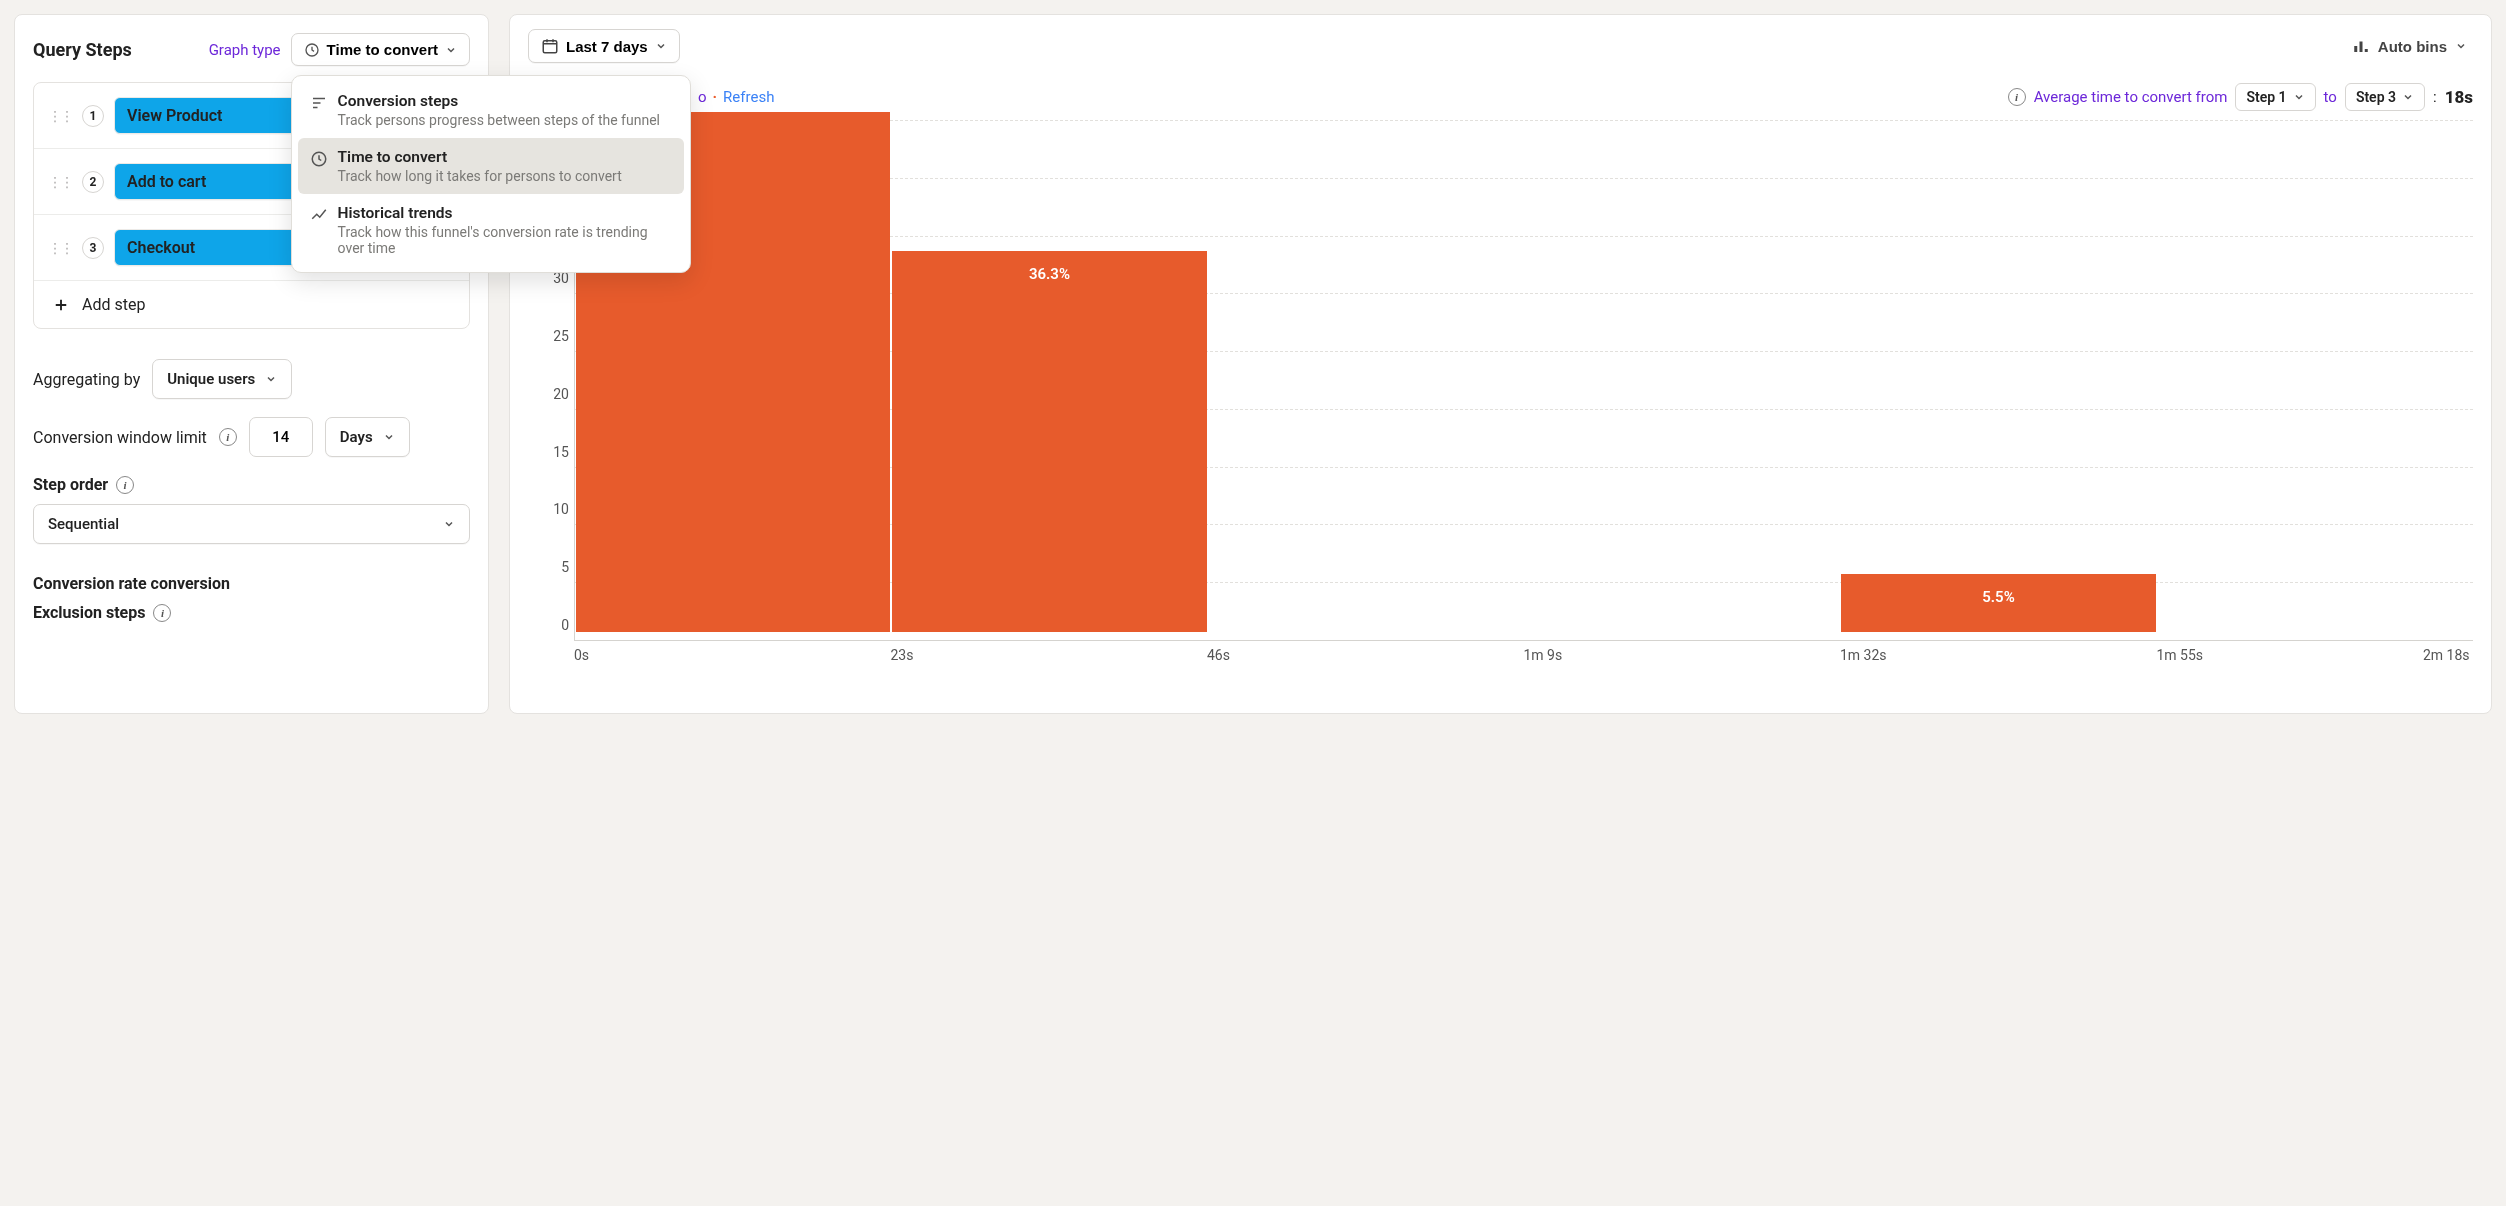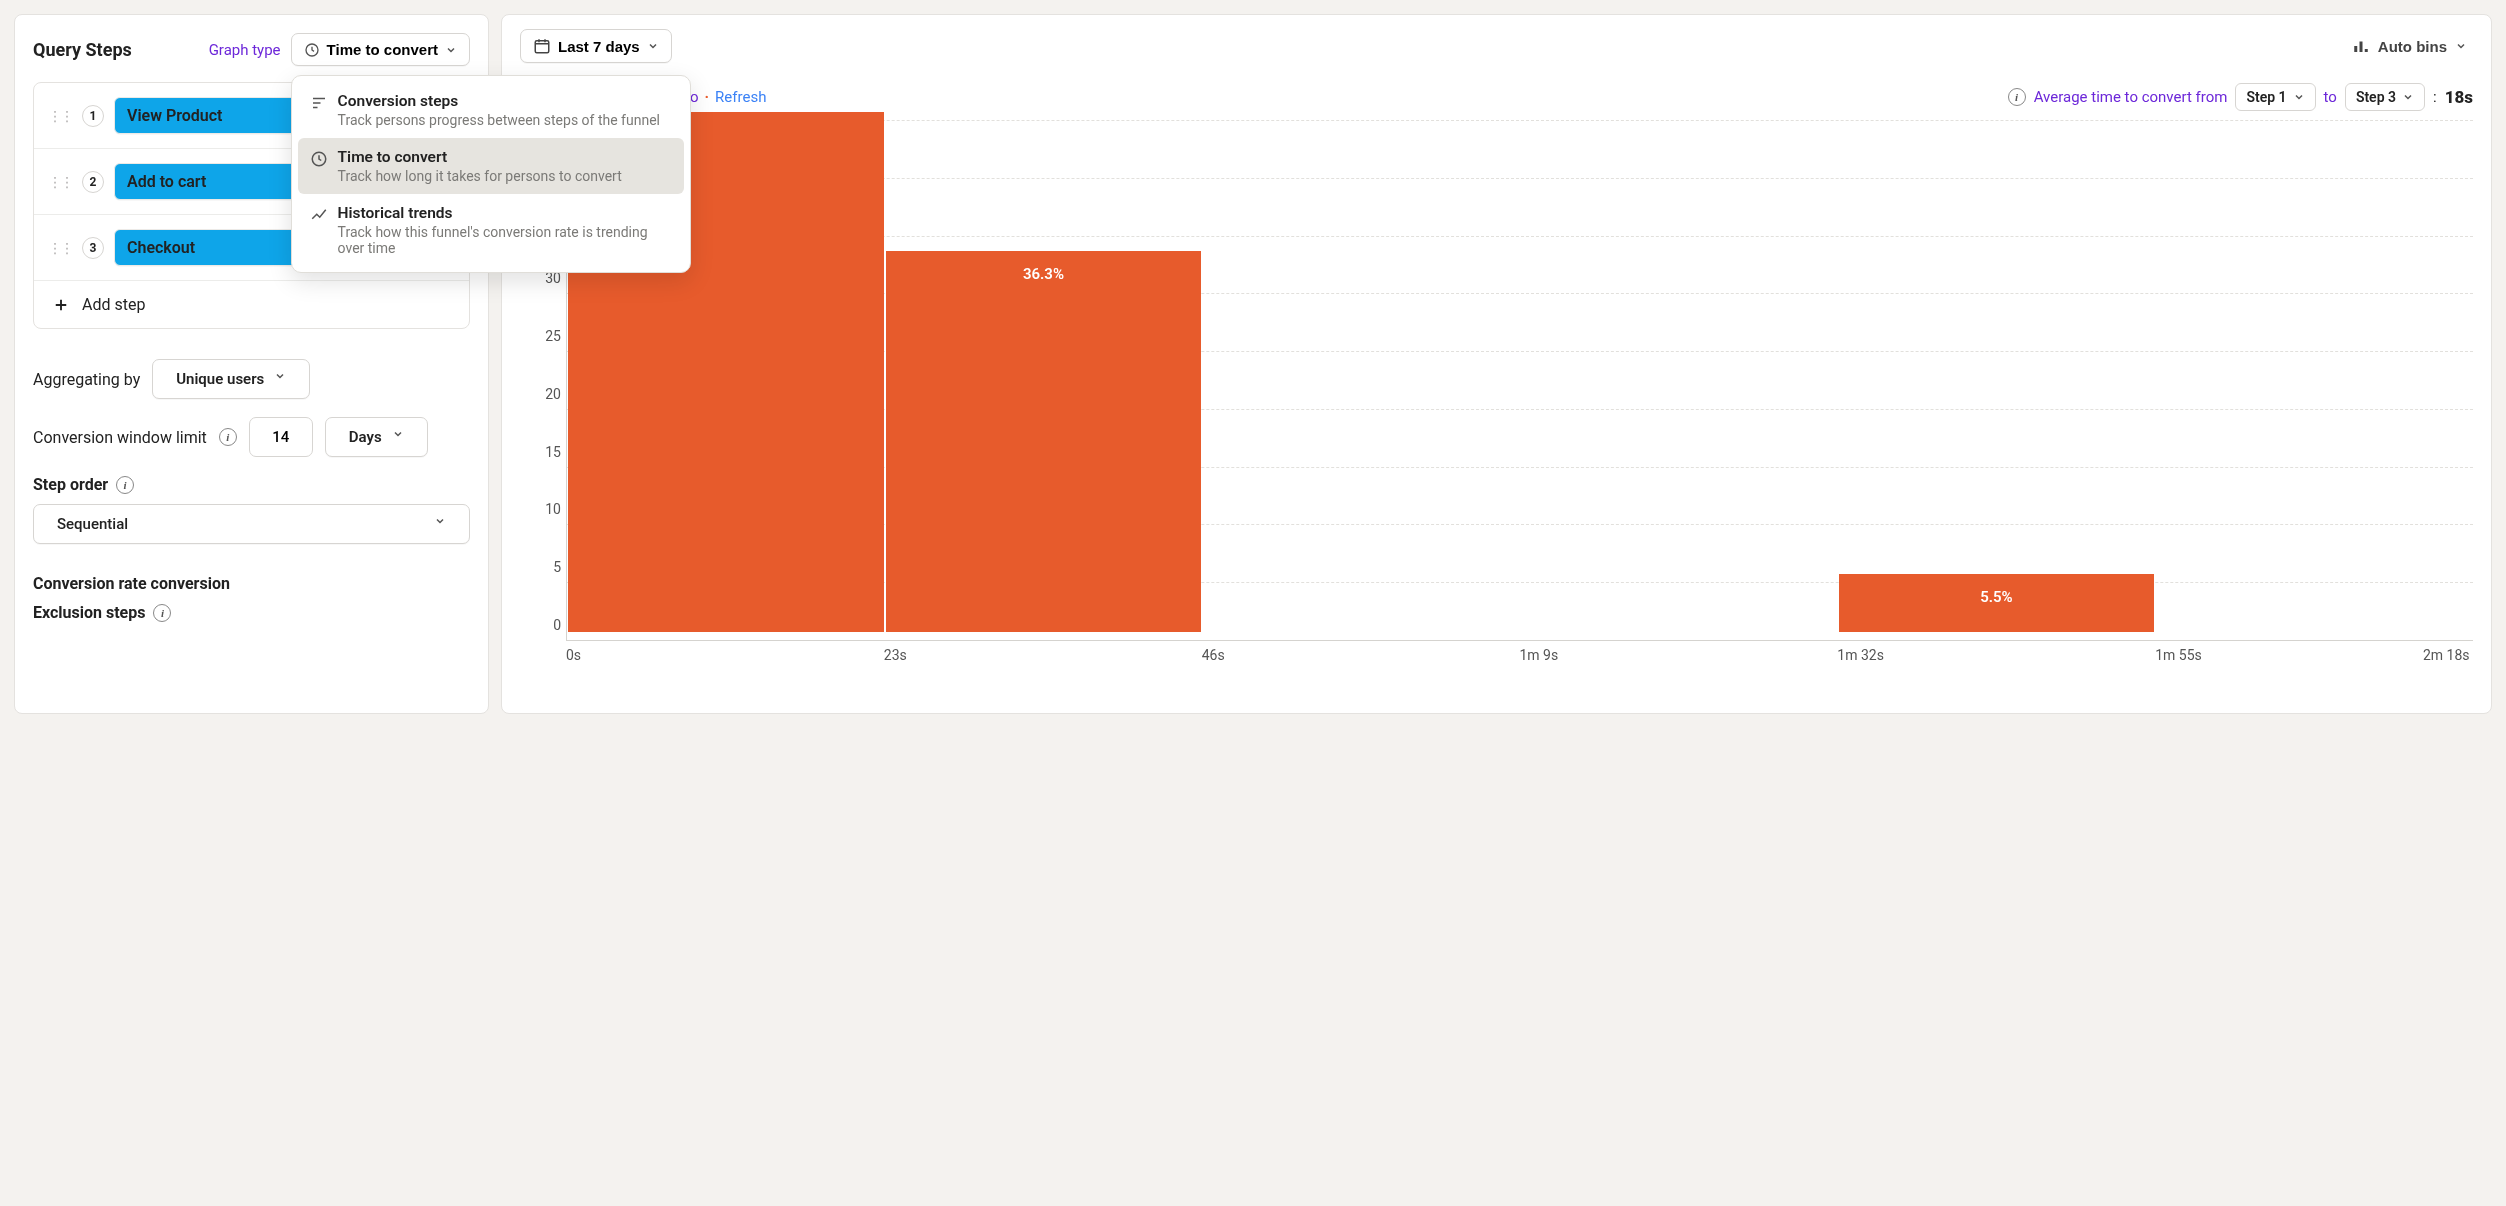--- a/index.html
+++ b/index.html
@@ -5,21 +5,21 @@
   * { box-sizing: border-box; }
   body {
     margin: 0;
     font-family: -apple-system, BlinkMacSystemFont, "Segoe UI", Roboto, sans-serif;
     background: #f4f2ef;
     color: #222;
     font-size: 15px;
   }
   .page {
     display: flex;
-    gap: 12px;
+    gap: 20px;
     padding: 14px;
   }
   .panel {
     background: #fff;
     border: 1px solid #e4e2df;
     border-radius: 8px;
   }
   .left-panel {
     width: 475px;
     flex-shrink: 0;
@@ -137,26 +137,27 @@
     align-items: center;
     gap: 12px;
     margin-bottom: 18px;
     flex-wrap: wrap;
   }
   .setting-label {
     font-size: 16px;
   }
   .select {
     display: inline-flex;
+    align-items: center;
     justify-content: space-between;
     gap: 10px;
     background: #fff;
     border: 1px solid #d7d5d2;
     border-radius: 7px;
-    padding: 10px 23px;
+    padding: 10px 14px;
     font-size: 15px;
     font-weight: 600;
     cursor: pointer;
     box-shadow: 0 1px 0 rgba(0,0,0,0.03);
   }
   .select-full { width: 100%; }
   .input-num {
     border: 1px solid #d7d5d2;
     border-radius: 7px;
     padding: 10px 14px;

